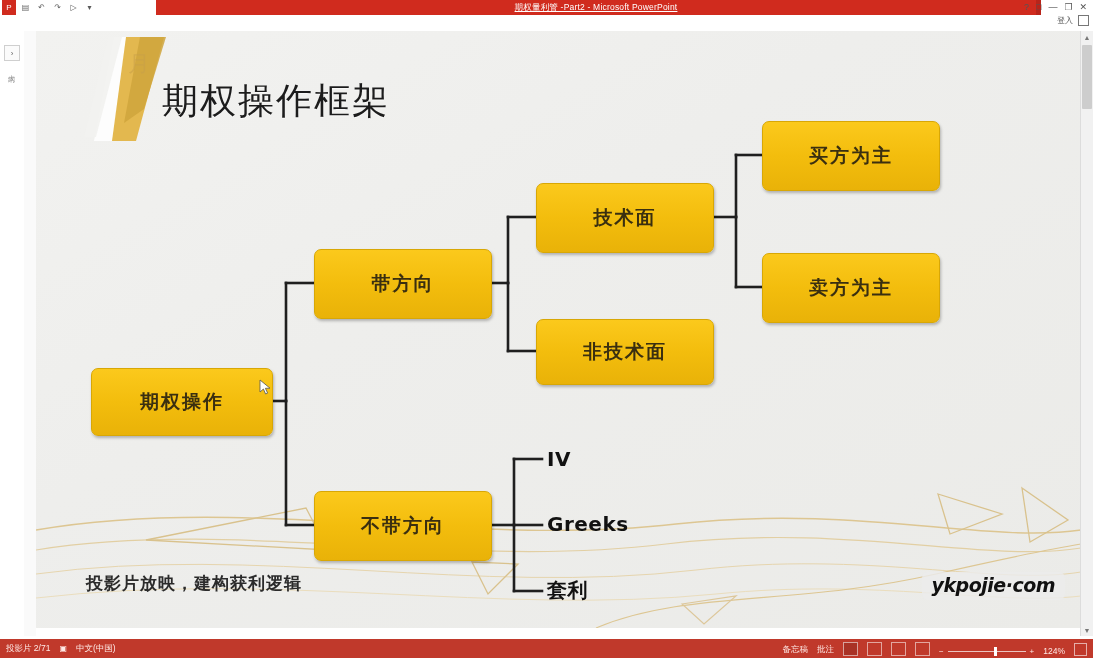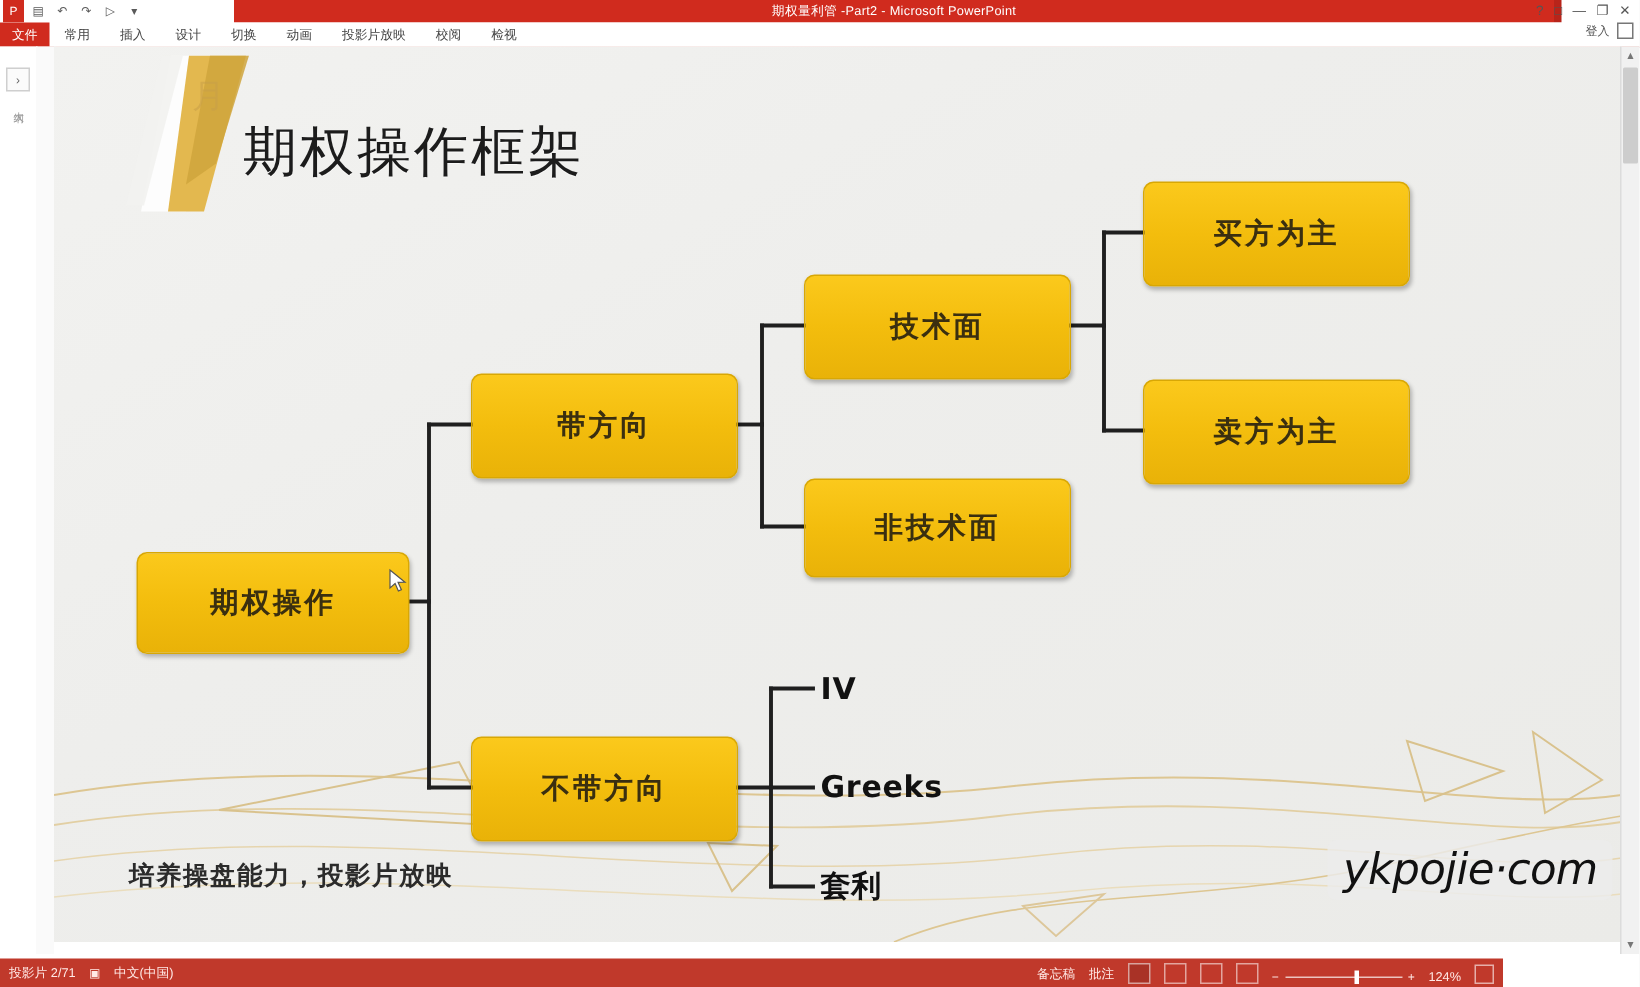--- a/index.html
+++ b/index.html
@@ -11,21 +11,21 @@
   }
   .app{position:relative;width:1093px;height:658px;background:#ffffff;}
 
   
   .titlebar{position:absolute;left:0;top:0;width:1093px;height:15px;background:#ffffff;}
   .tb-red{position:absolute;left:156px;top:0;width:880px;height:15px;background:#d02b1e;}
   .tb-red-right{position:absolute;left:1036px;top:0;width:5px;height:15px;background:#b8241a;}
   .tb-title{
     position:absolute;left:156px;top:0;width:880px;height:15px;
     color:#ffffff;font-size:8.5px;line-height:15px;text-align:center;
-    white-space:nowrap;overflow:hidden;letter-spacing:.2px;
+    white-space:nowrap;overflow:hidden;letter-spacing:.2px;text-decoration:underline;
   }
   .qat{position:absolute;left:0;top:0;height:15px;display:flex;align-items:center;gap:3px;padding-left:2px;}
   .qat-btn{width:13px;height:13px;display:flex;align-items:center;justify-content:center;
     font-size:8px;color:#5a5a5a;}
   .qat-btn.logo{background:#d02b1e;color:#fff;width:14px;height:15px;font-size:8px;}
   .win-ctrls{position:absolute;right:2px;top:0;height:15px;display:flex;align-items:center;gap:7px;padding-right:4px;}
   .win-ctrls span{font-size:9px;color:#555;line-height:15px;}
 
   
   .ribbon{position:absolute;left:0;top:15px;width:1093px;height:16px;background:#ffffff;
@@ -95,39 +95,39 @@
   .l-arb{left:511px;top:546px;}
 
   .tagline{
     position:absolute;left:50px;top:541px;
     font-size:17px;font-weight:bold;color:#2b2b2b;letter-spacing:1px;
     font-family:"DejaVu Sans","Liberation Sans",sans-serif;
   }
 
   
   .watermark{
-    position:absolute;right:6px;bottom:28px;
+    position:absolute;right:16px;bottom:28px;
     padding:2px 10px 4px;border-radius:6px;
     background:rgba(235,235,235,.82);
-    color:#111;font-weight:normal;font-style:italic;font-size:29px;letter-spacing:-.5px;
+    color:#111;font-weight:bold;font-style:italic;font-size:19px;letter-spacing:-.5px;
     font-family:"DejaVu Sans","Liberation Sans",sans-serif;
   }
 
   
   .cursor{position:absolute;left:222px;top:348px;width:18px;height:18px;}
 
   
   .vscroll{position:absolute;right:0;top:31px;width:12px;height:605px;background:#f1f1f1;border-left:1px solid #dcdcdc;}
   .vscroll .up,.vscroll .down{width:12px;height:12px;display:flex;align-items:center;justify-content:center;
     font-size:7px;color:#777;}
   .vscroll .down{position:absolute;bottom:0;left:0;}
   .vscroll .thumb{position:absolute;left:1px;top:14px;width:10px;height:64px;background:#cdcdcd;border-radius:1px;}
 
   
-  .status{position:absolute;left:0;bottom:0;width:1002px;height:19px;background:#c0392b;
+  .status{position:absolute;left:0;bottom:0;width:1093px;height:19px;background:#c0392b;
     display:flex;align-items:center;color:#ffe9e6;font-size:8.5px;}
   .status .left{display:flex;align-items:center;gap:9px;padding-left:6px;}
   .status .right{margin-left:auto;display:flex;align-items:flex-end;gap:9px;padding-right:6px;}
   .status .seg{white-space:nowrap;display:flex;align-items:center;gap:3px;}
   .viewbtn{width:13px;height:12px;border:1px solid rgba(255,255,255,.55);display:inline-block;}
   .viewbtn.active{background:#a93226;}
   .zoomslider{display:flex;align-items:center;gap:4px;}
   .zoomtrack{width:78px;height:1px;background:rgba(255,255,255,.7);position:relative;}
   .zoomknob{position:absolute;left:46px;top:-4px;width:3px;height:9px;background:#ffffff;}
   .fitbtn{width:11px;height:11px;border:1px solid rgba(255,255,255,.6);}
@@ -155,31 +155,20 @@
     <div class="win-ctrls">
       <span>?</span>
       <span>□</span>
       <span>—</span>
       <span>❐</span>
       <span>✕</span>
     </div>
   </div>
 
   <div class="ribbon">
-    <div class="tabs">
-      <div class="tab file">文件</div>
-      <div class="tab">常用</div>
-      <div class="tab">插入</div>
-      <div class="tab">设计</div>
-      <div class="tab">切换</div>
-      <div class="tab">动画</div>
-      <div class="tab">投影片放映</div>
-      <div class="tab">校阅</div>
-      <div class="tab">检视</div>
-    </div>
     <div class="ribbon-right">
       <span class="lbl">登入</span>
       <span class="boxicon"></span>
     </div>
   </div>
 
   <div class="leftrail">
     <div class="rail-arrow">›</div>
     <div class="rail-verttext">大纲</div>
   </div>
@@ -246,21 +235,21 @@
       <div class="node n-nodir">不带方向</div>
       <div class="node n-tech">技术面</div>
       <div class="node n-buy">买方为主</div>
       <div class="node n-ntech">非技术面</div>
       <div class="node n-sell">卖方为主</div>
 
       <div class="leaf l-iv">IV</div>
       <div class="leaf l-greeks">Greeks</div>
       <div class="leaf l-arb">套利</div>
 
-      <div class="tagline">培养操盘能力，投影片放映</div>
+      <div class="tagline">投影片放映，建构获利逻辑</div>
 
       <svg class="cursor" viewBox="0 0 18 18">
         <path d="M2,1 L2,13 L5.4,10 L7.6,15 L9.6,14.1 L7.4,9.3 L12,9.2 Z" fill="#ffffff" stroke="#555" stroke-width="0.8"></path>
       </svg>
 
       <div class="watermark">ykpojie·com</div>
     </div>
   </div>
 
   <div class="vscroll">

